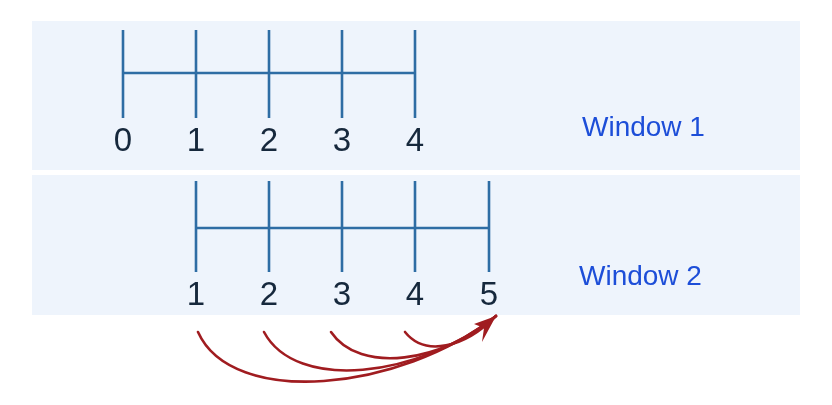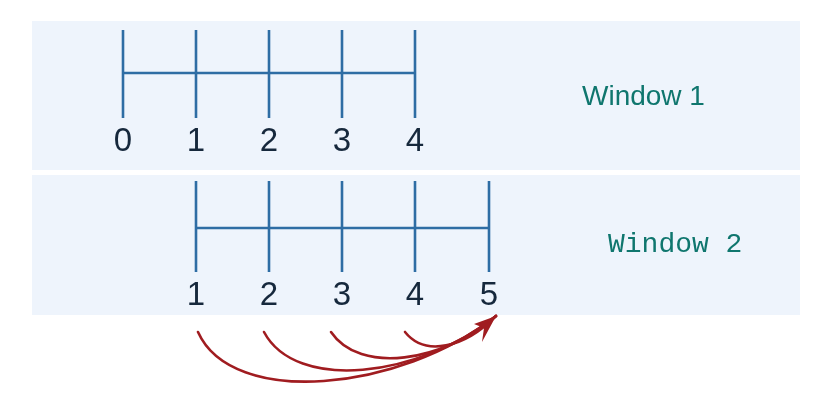--- a/index.html
+++ b/index.html
@@ -17,28 +17,29 @@
   }
   .band {
     position: absolute;
     background: #eef4fc;
   }
   #band-1 { left: 32px; top: 21px;  width: 768px; height: 149px; }
   #band-2 { left: 32px; top: 175px; width: 768px; height: 140px; }
 
   .window-label {
     position: absolute;
-    color: #0f766e;
+    color: #1d4ed8;
     font-size: 28px;
     line-height: 1;
     white-space: nowrap;
     font-family: "Liberation Sans", sans-serif;
+    margin-top: 31px;
   }
   #label-window-1 { left: 582px; top: 82px; }
-  #label-window-2 { left: 608px; top: 231px; font-family: Liberation Mono, monospace; }
+  #label-window-2 { left: 579px; top: 231px; }
 
   .axis-svg {
     position: absolute;
     left: 0;
     top: 0;
     width: 832px;
     height: 405px;
     overflow: visible;
     pointer-events: none;
   }

